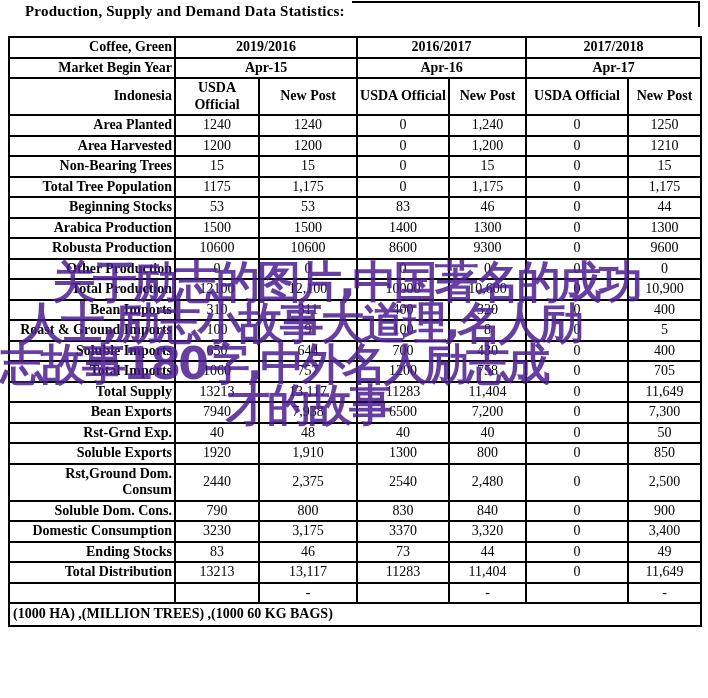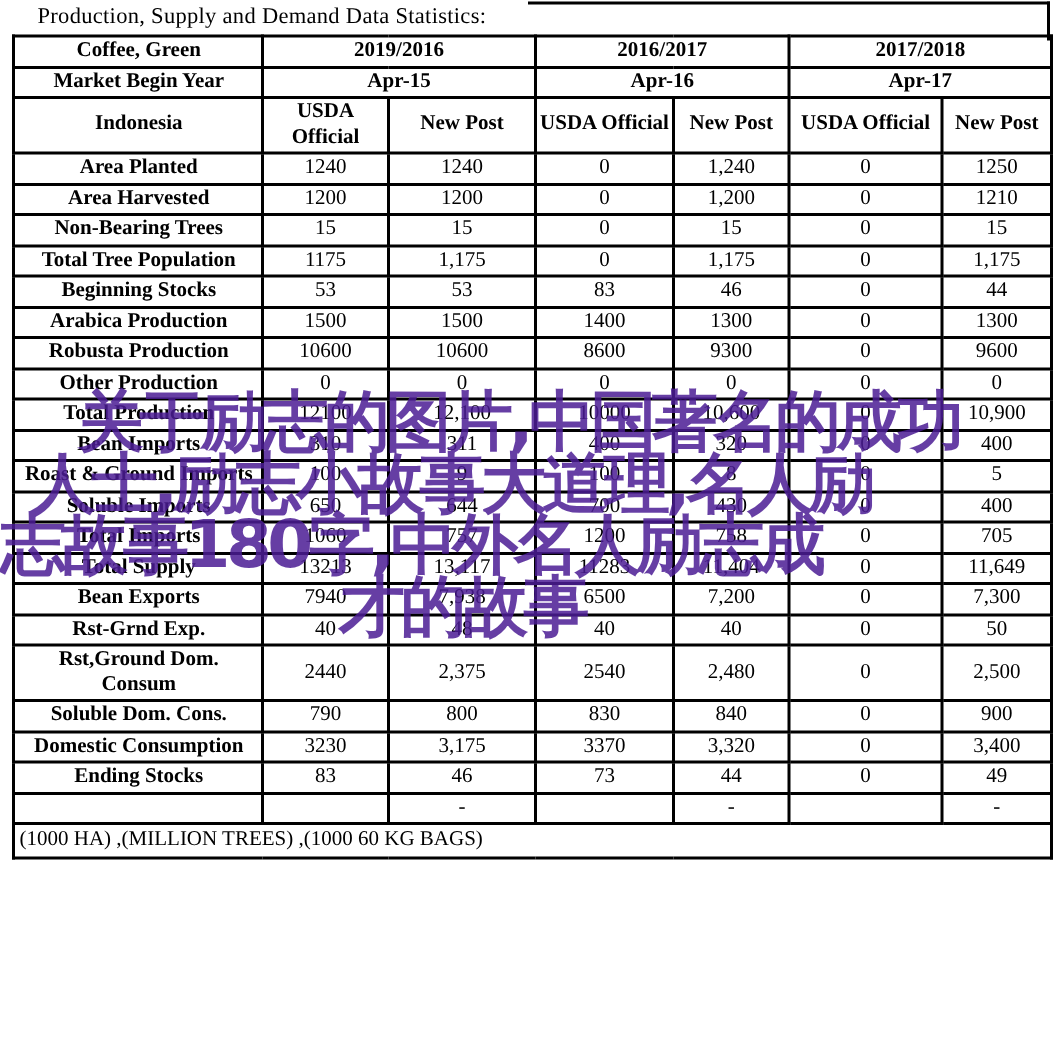--- a/index.html
+++ b/index.html
@@ -1,36 +1,36 @@
 <!DOCTYPE html>
 <html><head>
 <meta charset="utf-8">
 <style>
   html,body{margin:0;padding:0}
   body{
     width:708px;height:698px;background:#ffffff;color:#000;
     font-family:"Liberation Serif",serif;position:relative;overflow:hidden;
   }
   .title{
-    font-weight:normal;font-size:15px;padding:3px 0 3px 25px;letter-spacing:0.2px;
+    font-weight:bold;font-size:15px;padding:3px 0 16px 25px;letter-spacing:0.2px;
   }
   table{
     border-collapse:collapse;margin-left:8px;width:692px;table-layout:fixed;
   }
   th,td{
     border:2px solid #000;font-size:14px;line-height:1.18;padding:1px 2px;
     overflow:hidden;
   }
   th.lbl{
-    text-align:center;padding-left:3px;font-weight:bold;
+    text-align:right;padding-left:3px;font-weight:bold;
   }
   th.num{text-align:center;font-weight:bold}
   td{text-align:center;font-weight:normal}
   td.footnote{
-    text-align:left;padding:2px 2px 2px 3px;font-weight:normal;font-size:14px;
+    text-align:left;padding:2px 2px 2px 3px;font-weight:bold;font-size:14px;
   }
   
   .watermark{
     position:absolute;top:261px;left:0;width:708px;
     font-family:"DejaVu Sans",sans-serif;font-weight:bold;
     font-size:44px;line-height:41px;letter-spacing:-3px;
     color:#4c1d95;opacity:0.85;pointer-events:none;white-space:nowrap;
   }
   .wm1{margin-left:52px}
   .wm2{margin-left:20px}
@@ -220,20 +220,29 @@
       <tr>
         <th class="lbl">Rst-Grnd Exp.</th>
         <td>40</td>
         <td>48</td>
         <td>40</td>
         <td>40</td>
         <td>0</td>
         <td>50</td>
       </tr>
       <tr>
+        <th class="lbl">Soluble Exports</th>
+        <td>1920</td>
+        <td>1,910</td>
+        <td>1300</td>
+        <td>800</td>
+        <td>0</td>
+        <td>850</td>
+      </tr>
+      <tr>
         <th class="lbl">Rst,Ground Dom. Consum</th>
         <td>2440</td>
         <td>2,375</td>
         <td>2540</td>
         <td>2,480</td>
         <td>0</td>
         <td>2,500</td>
       </tr>
       <tr>
         <th class="lbl">Soluble Dom. Cons.</th>
@@ -254,20 +263,29 @@
         <td>3,400</td>
       </tr>
       <tr>
         <th class="lbl">Ending Stocks</th>
         <td>83</td>
         <td>46</td>
         <td>73</td>
         <td>44</td>
         <td>0</td>
         <td>49</td>
+      </tr>
+      <tr>
+        <th class="lbl">Total Distribution</th>
+        <td>13213</td>
+        <td>13,117</td>
+        <td>11283</td>
+        <td>11,404</td>
+        <td>0</td>
+        <td>11,649</td>
       </tr>
       <tr>
         <th class="lbl"></th>
         <td></td>
         <td>-</td>
         <td></td>
         <td>-</td>
         <td></td>
         <td>-</td>
       </tr>

